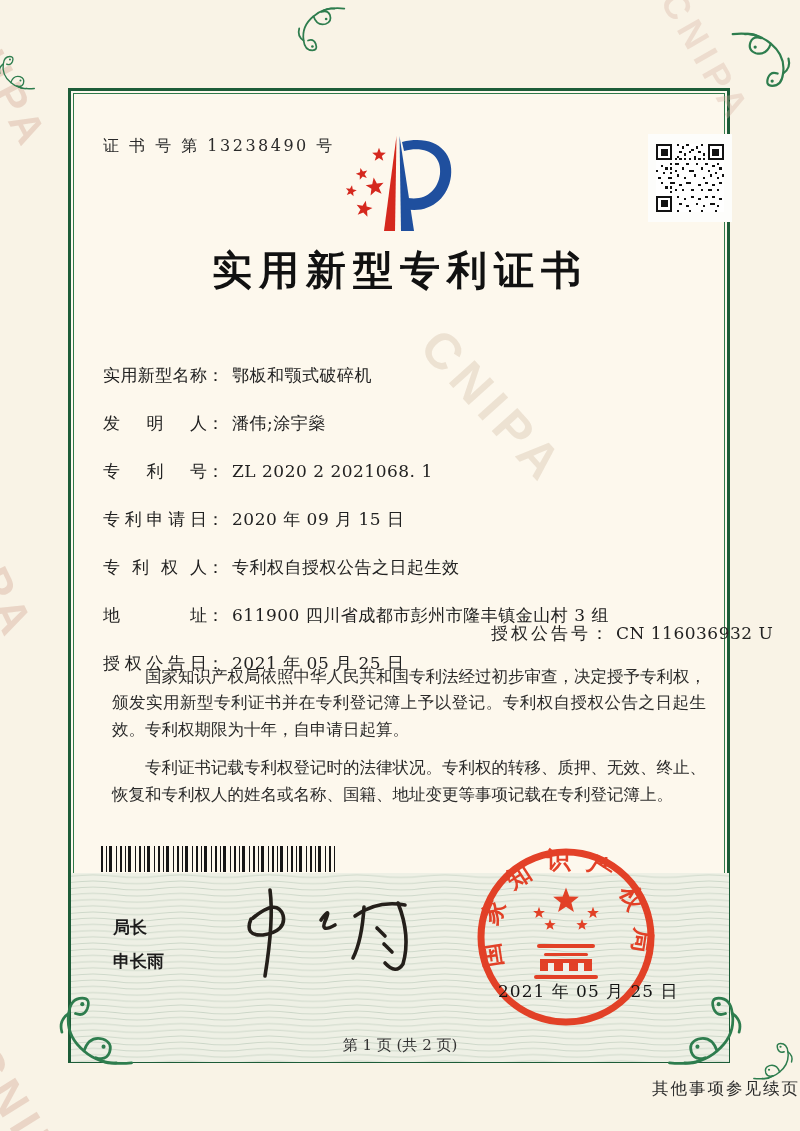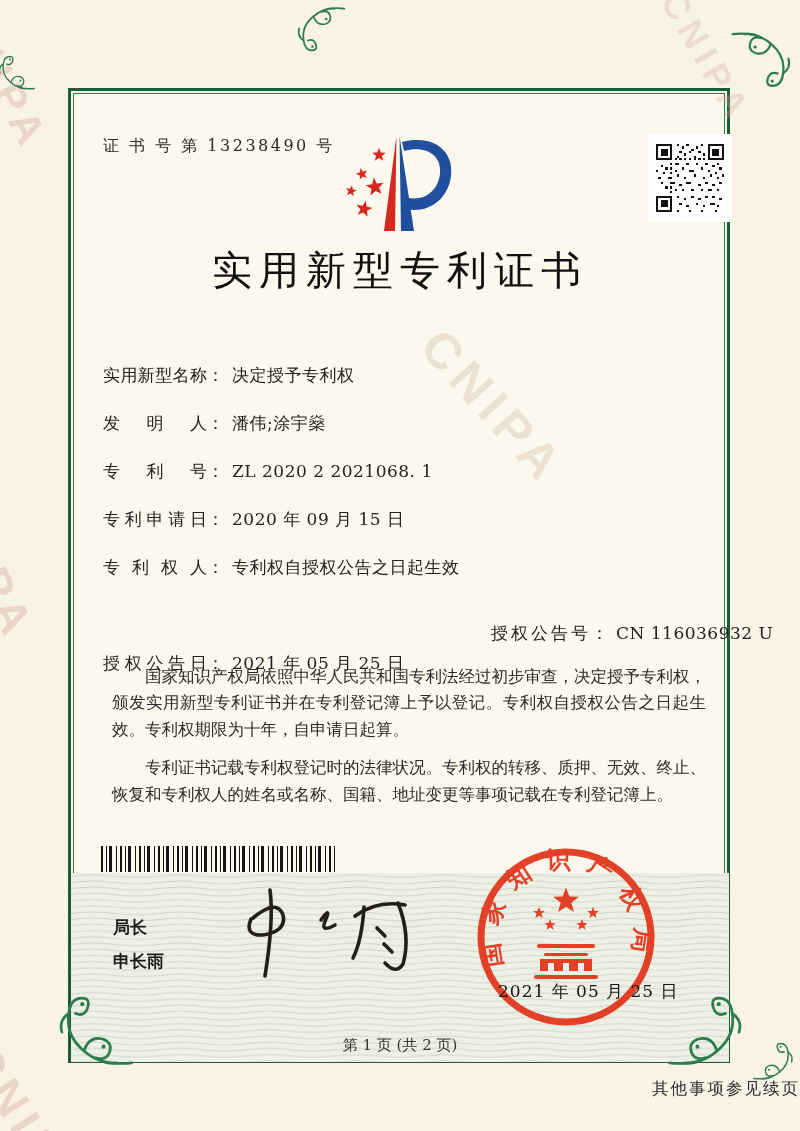--- a/index.html
+++ b/index.html
@@ -9,21 +9,21 @@
   
   .wm{position:absolute;font-family:"Liberation Sans",sans-serif;font-weight:bold;
       color:rgba(216,178,160,0.45);letter-spacing:7px;pointer-events:none;z-index:1;}
   
   .frame{position:absolute;left:68px;top:88px;width:662px;height:975px;
          border:3px solid #1d5c38;background:#fdf8ed;box-sizing:border-box;z-index:0;}
   .frame-inner{position:absolute;inset:2px;border:1px solid #2f7a4a;}
   .content{position:absolute;inset:0;z-index:2;padding-left:21px;}
   .certno{position:absolute;left:103px;top:136px;font-size:16px;letter-spacing:2.5px;color:#2a2a2a;}
   .title{position:absolute;left:0;top:243px;width:100%;text-align:center;font-size:40px;
-         font-weight:normal;letter-spacing:7px;color:#111;}
+         font-weight:bold;letter-spacing:7px;color:#111;}
   .row{position:absolute;left:103px;font-size:17px;white-space:nowrap;color:#222;}
   .flabel{display:inline-block;width:104px;text-align:justify;text-align-last:justify;vertical-align:bottom;margin-top:30px;}
   .colon{margin-right:8px;}
   .fvalue{letter-spacing:0.5px;}
   .grant2{position:absolute;left:388px;top:0;}
   .paras{position:absolute;left:100px;top:652px;width:618px;font-size:16.5px;line-height:26.4px;
          text-align:justify;color:#2b2b2b;}
   .paras p{margin:12px;text-indent:2em;}
   .barcode{position:absolute;left:101px;top:846px;width:235px;height:26px;z-index:3;
     background:repeating-linear-gradient(90deg,#161616 0 2px,transparent 2px 5px,#161616 5px 6px,
@@ -210,33 +210,36 @@
             <rect x="14" y="28" width="1" height="1"></rect>
             <rect x="19" y="28" width="1" height="1"></rect>
             <rect x="25" y="28" width="1" height="1"></rect>
         </g>
       </svg>
     </div>
 
     <div class="title">实用新型专利证书</div>
 
     <div class="row" style="top:334px">
-      <span class="flabel">实用新型名称</span><span class="colon">：</span><span class="fvalue">决定授予专利权</span>
+      <span class="flabel">实用新型名称</span><span class="colon">：</span><span class="fvalue">鄂板和颚式破碎机</span>
     </div>
     <div class="row" style="top:382px">
       <span class="flabel">发明人</span><span class="colon">：</span><span class="fvalue">潘伟;涂宇燊</span>
     </div>
     <div class="row" style="top:430px">
       <span class="flabel">专利号</span><span class="colon">：</span><span class="fvalue">ZL 2020 2 2021068. 1</span>
     </div>
     <div class="row" style="top:478px">
       <span class="flabel">专利申请日</span><span class="colon">：</span><span class="fvalue">2020 年 09 月 15 日</span>
     </div>
     <div class="row" style="top:526px">
       <span class="flabel">专利权人</span><span class="colon">：</span><span class="fvalue">专利权自授权公告之日起生效</span>
+    </div>
+    <div class="row" style="top:574px">
+      <span class="flabel">地址</span><span class="colon">：</span><span class="fvalue">611900 四川省成都市彭州市隆丰镇金山村 3 组</span>
     </div>
     <div class="row" style="top:622px;width:615px">
       <span class="flabel">授权公告日</span><span class="colon">：</span><span class="fvalue">2021 年 05 月 25 日</span>
       <span class="grant2"><span style="letter-spacing:3px">授权公告号</span><span class="colon">：</span><span class="fvalue">CN 116036932 U</span></span>
     </div>
 
     <div class="paras">
       <p>国家知识产权局依照中华人民共和国专利法经过初步审查，决定授予专利权，颁发实用新型专利证书并在专利登记簿上予以登记。专利权自授权公告之日起生效。专利权期限为十年，自申请日起算。</p>
       <p>专利证书记载专利权登记时的法律状况。专利权的转移、质押、无效、终止、恢复和专利权人的姓名或名称、国籍、地址变更等事项记载在专利登记簿上。</p>
     </div>

